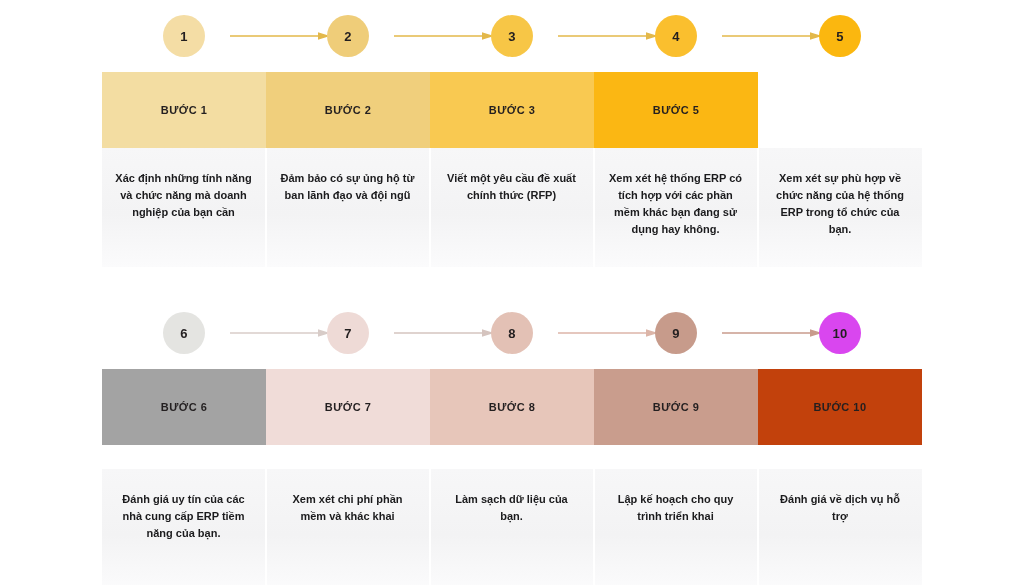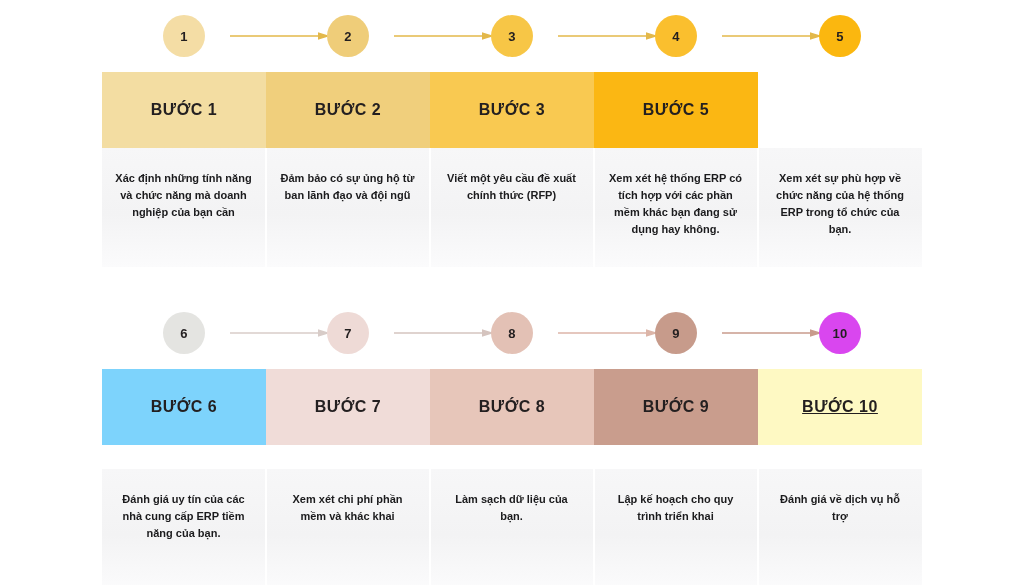--- a/index.html
+++ b/index.html
@@ -64,21 +64,21 @@
     height: 76px;
     display: flex;
   }
   .hdr {
     flex: 0 0 164px;
     width: 164px;
     height: 76px;
     display: flex;
     align-items: center;
     justify-content: center;
-    font-size: 16px;
+    font-size: 11px;
     font-weight: 700;
     letter-spacing: .5px;
     color: #231f20;
     text-transform: uppercase;
   }
 
   
   .bodies {
     position: absolute;
     left: 102px;
@@ -235,25 +235,25 @@
       </div>
     </div>
     <div class="marker-cell">
       <div class="circle" style="background: #d946ef;">
           <span>10</span>
         </div>
     </div>
   </div>
 
   <div class="headers" id="headers-bot">
-    <div class="hdr" style="background: #7dd3fc;">BƯỚC 6</div>
+    <div class="hdr" style="background: #a3a3a3;">BƯỚC 6</div>
     <div class="hdr" style="background: rgb(240, 220, 216);">BƯỚC 7</div>
     <div class="hdr" style="background: rgb(231, 198, 186);">BƯỚC 8</div>
     <div class="hdr" style="background: rgb(201, 157, 141);">BƯỚC 9</div>
-    <div class="hdr" style="background: #fef9c3; text-decoration: underline;">BƯỚC 10</div>
+    <div class="hdr" style="background: #c2410c;">BƯỚC 10</div>
   </div>
 
   <div class="bodies" id="bodies-bot">
     <div class="cell">Đánh giá uy tín của các nhà cung cấp ERP tiềm năng của bạn.</div>
     <div class="cell">Xem xét chi phí phần mềm và khác khai</div>
     <div class="cell">Làm sạch dữ liệu của bạn.</div>
     <div class="cell">Lập kế hoạch cho quy trình triển khai</div>
     <div class="cell">Đánh giá về dịch vụ hỗ trợ</div>
   </div>
 

